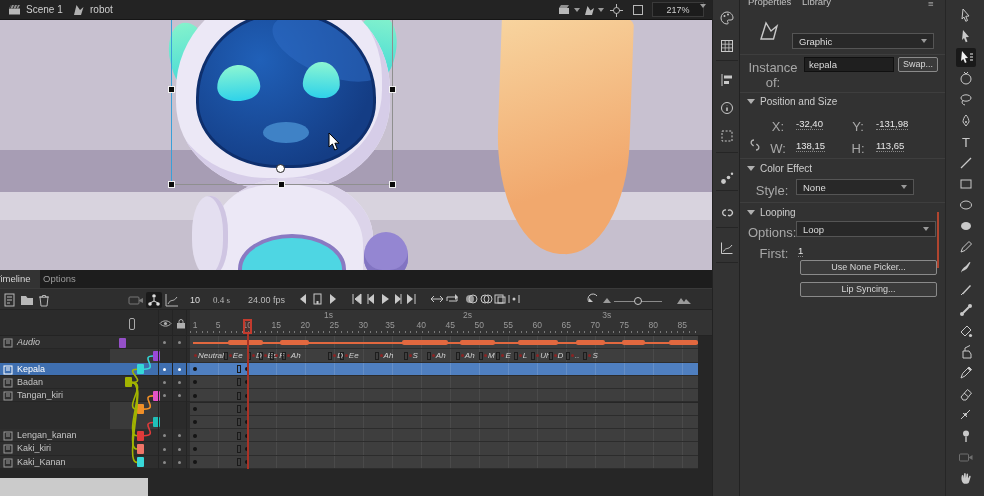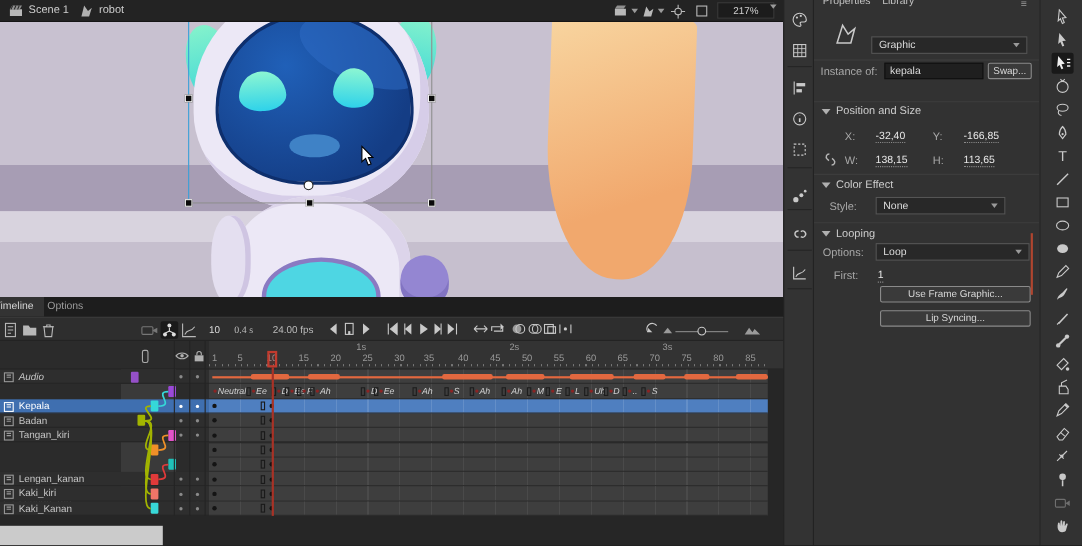--- a/index.html
+++ b/index.html
@@ -34,21 +34,21 @@
   #xformpt{left:276px;top:144px;width:9px;height:9px;background:#fff;border:1px solid #222;border-radius:50%;}
   
   #dock{left:712px;top:0;width:28px;height:496px;background:#333;border-left:1px solid #222;border-right:1px solid #222;}
   .dockitem{position:absolute;left:6px;width:16px;height:16px;}
   .docksep{position:absolute;left:3px;width:22px;height:1px;background:#252525;}
   
   #props{left:740px;top:0;width:205px;height:496px;background:#323232;overflow:hidden;}
   #props .tabrow{position:absolute;left:0;top:-4px;width:205px;height:13px;overflow:hidden;color:#c2c2c2;font-size:9.5px;}
   .sechdr{position:absolute;left:20px;font-size:10px;color:#cdcdcd;}
   .tri{position:absolute;width:0;height:0;border-left:4px solid transparent;border-right:4px solid transparent;border-top:5px solid #b0b0b0;}
-  .plabel{position:absolute;font-size:10px;color:#a8a8a8;text-align:left;}
+  .plabel{position:absolute;font-size:13px;color:#a8a8a8;text-align:center;}
   .pval{position:absolute;font-size:9.5px;color:#e8e8e8;border-bottom:1px dotted #8a8a8a;}
   .pfield{position:absolute;background:#1f1f1f;border:1px solid #101010;color:#ddd;font-size:9.5px;padding:1px 4px;height:15px;}
   .pbtn{position:absolute;background:#3a3a3a;border:1px solid #8a8a8a;border-radius:2px;color:#d8d8d8;font-size:9px;text-align:center;height:15px;line-height:13px;}
   .pdrop{position:absolute;background:#282828;border:1px solid #555;color:#ddd;font-size:9.5px;height:16px;display:flex;align-items:center;padding:0 6px;justify-content:space-between;}
   .pdiv{position:absolute;left:0;width:205px;height:1px;background:#3e3e3e;}
   
   #tools{left:945px;top:0;width:39px;height:496px;background:#323232;border-left:1px solid #262626;}
   .tool{position:absolute;left:10px;width:20px;height:19px;display:flex;align-items:center;justify-content:center;}
   .tool.sel{background:#191919;border-radius:2px;}
   
@@ -254,21 +254,21 @@
     <span class="plabel" style="left:6px;top:60px;width:54px;">Instance of:</span>
     <div class="pfield" style="left:64px;top:57px;width:90px;"><span>kepala</span></div>
     <div class="pbtn" style="left:158px;top:57px;width:40px;">Swap...</div>
     <div class="pdiv" style="top:92px;"></div>
 
     <span class="tri" style="left:7px;top:99px;"></span>
     <span class="sechdr" style="top:96px;">Position and Size</span>
     <span class="plabel" style="left:28px;top:119px;width:20px;">X:</span>
     <span class="pval" style="left:56px;top:118px;">-32,40</span>
     <span class="plabel" style="left:108px;top:119px;width:20px;">Y:</span>
-    <span class="pval" style="left:136px;top:118px;">-166,85</span>
+    <span class="pval" style="left:136px;top:118px;">-131,98</span>
     <span class="abs" style="left:8px;top:138px;">
       <svg width="14" height="14">
           <path d="M6 2C3.3 2 2.2 4.8 4 6.6L5.6 8" fill="none" stroke="#b5b5b5" stroke-width="1.3"></path>
           <path d="M8 12c2.7 0 3.8-2.8 2-4.6L8.4 6" fill="none" stroke="#b5b5b5" stroke-width="1.3"></path>
         </svg>
     </span>
     <span class="plabel" style="left:28px;top:141px;width:20px;">W:</span>
     <span class="pval" style="left:56px;top:140px;">138,15</span>
     <span class="plabel" style="left:108px;top:141px;width:20px;">H:</span>
     <span class="pval" style="left:136px;top:140px;">113,65</span>
@@ -285,21 +285,21 @@
 
     <span class="tri" style="left:7px;top:210px;"></span>
     <span class="sechdr" style="top:207px;">Looping</span>
     <span class="plabel" style="left:8px;top:225px;width:42px;">Options:</span>
     <div class="pdrop" style="left:56px;top:221px;width:140px;">
       <span>Loop</span>
         <span class="chev"></span>
     </div>
     <span class="plabel" style="left:18px;top:246px;width:32px;">First:</span>
     <span class="pval" style="left:58px;top:245px;">1</span>
-    <div class="pbtn" style="left:60px;top:260px;width:137px;">Use Frame Graphic...</div>
+    <div class="pbtn" style="left:60px;top:260px;width:137px;">Use None Picker...</div>
     <div class="pbtn" style="left:60px;top:282px;width:137px;">Lip Syncing...</div>
     <div class="abs" style="left:197px;top:212px;width:2px;height:56px;background:#b0452f;"></div>
   </div>
 
   <div id="tools" class="abs">
       <div class="tool" style="top: 6px;">
         <svg width="16" height="16" viewBox="0 0 16 16">
           <path d="M5 1l6 7-3.2.3 1.7 4.2-1.7.8-1.8-4.2L4 11z" fill="none" stroke="#c9c9c9"></path>
         </svg>
       </div>

